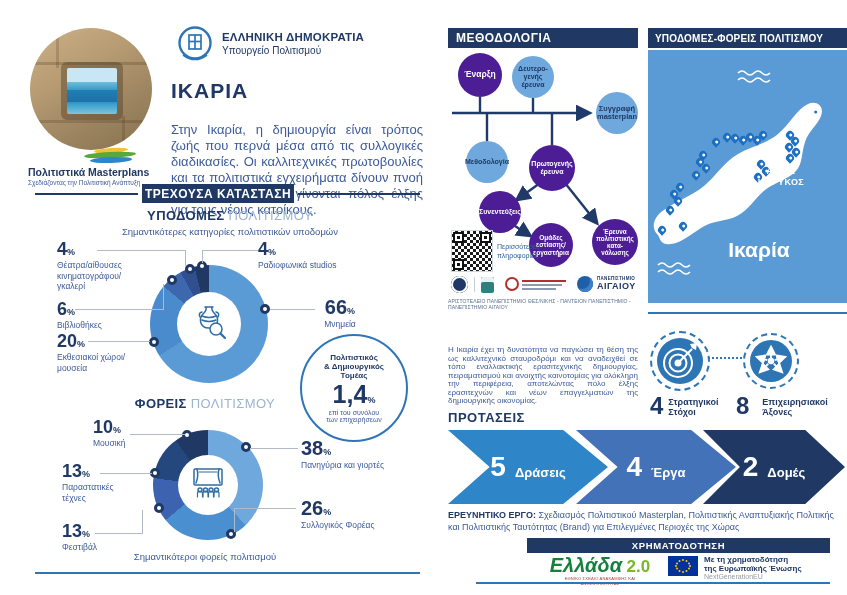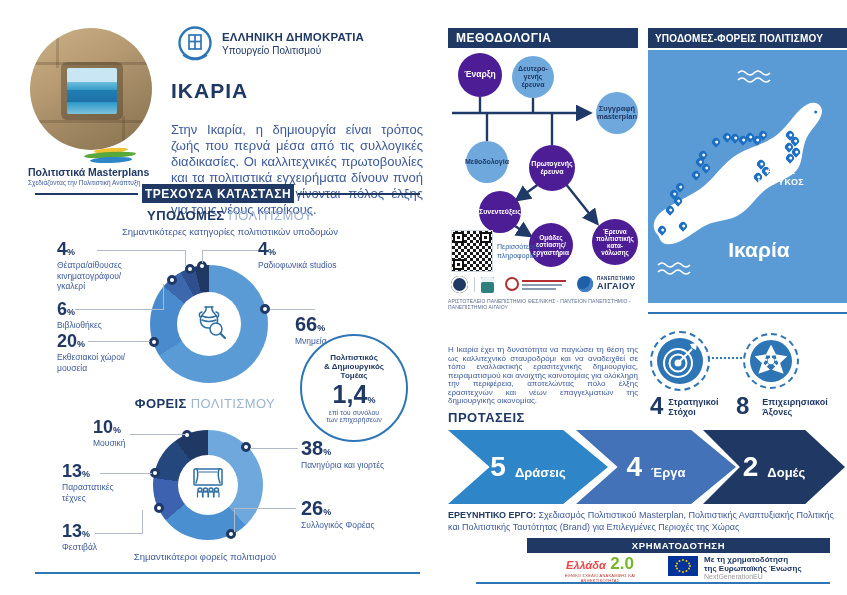--- a/index.html
+++ b/index.html
@@ -134,21 +134,21 @@
     <div class="cap">Βιβλιοθήκες</div>
   </div>
   <div class="stat" style="left:57px;top:332px;width:92px;">
     <div class="pct"><span>20</span><span class="pc">%</span></div>
     <div class="cap" style="width:80px;">Εκθεσιακοί χώροι/ μουσεία</div>
   </div>
   <div class="stat" style="left:258px;top:240px;width:110px;">
     <div class="pct"><span>4</span><span class="pc">%</span></div>
     <div class="cap">Ραδιοφωνικά studios</div>
   </div>
-  <div class="stat" style="left:295px;top:314px;width:90px;">
+  <div class="stat" style="left:295px;top:297px;width:90px;text-align:center;">
     <div class="pct" style="font-size:20px;"><span>66</span><span class="pc">%</span></div>
     <div class="cap">Μνημεία</div>
   </div>
 
   <div class="abs" style="left:300px;top:334px;width:104px;height:104px;border-radius:50%;background:#fff;border:2.5px solid #2e75b6;
               display:flex;flex-direction:column;align-items:center;justify-content:center;text-align:center;">
     <div style="font-size:8px;font-weight:bold;color:#1f3864;">Πολιτιστικός</div>
     <div style="font-size:8px;font-weight:bold;color:#1f3864;">&amp; Δημιουργικός</div>
     <div style="font-size:8px;font-weight:bold;color:#1f3864;">Τομέας</div>
     <div style="line-height:1;margin:2px 0;">
@@ -404,21 +404,21 @@
   <div class="abs" style="left:448px;top:509px;width:392px;font-size:9px;line-height:1.35;color:#3c5a9a;">
     <b style="color:#1f3864;">ΕΡΕΥΝΗΤΙΚΟ ΕΡΓΟ:</b>
     <span>Σχεδιασμός Πολιτιστικού Masterplan, Πολιτιστικής Αναπτυξιακής Πολιτικής και Πολιτιστικής Ταυτότητας (Brand) για Επιλεγμένες Περιοχές της Χώρας</span>
   </div>
 
   <div class="banner" style="left:527px;top:538px;width:303px;height:15px;justify-content:center;font-size:9.5px;letter-spacing:.6px;">
     <span>ΧΡΗΜΑΤΟΔΟΤΗΣΗ</span>
   </div>
   <div class="abs" style="left:545px;top:555px;width:110px;text-align:center;">
     <div style="line-height:1;">
-      <span style="font-size:11px;font-weight:bold;font-style:italic;color:#ef4444;">Ελλάδα</span>
+      <span style="font-size:20px;font-weight:bold;font-style:italic;color:#15803d;">Ελλάδα</span>
       <span style="font-size:17px;font-weight:bold;color:#76b82a;">2.0</span>
     </div>
     <div style="font-size:4px;color:#b03a2e;letter-spacing:.2px;margin-top:1px;">ΕΘΝΙΚΟ ΣΧΕΔΙΟ ΑΝΑΚΑΜΨΗΣ ΚΑΙ ΑΝΘΕΚΤΙΚΟΤΗΤΑΣ</div>
   </div>
   <div class="abs" style="left:668px;top:556px;width:30px;height:20px;background:#003399;">
     <svg width="30" height="20" viewBox="0 0 30 20">
       <g fill="#ffcc00">
         <circle cx="15" cy="4" r="1"></circle>
           <circle cx="18.5" cy="5" r="1"></circle>
           <circle cx="21" cy="7.5" r="1"></circle>

